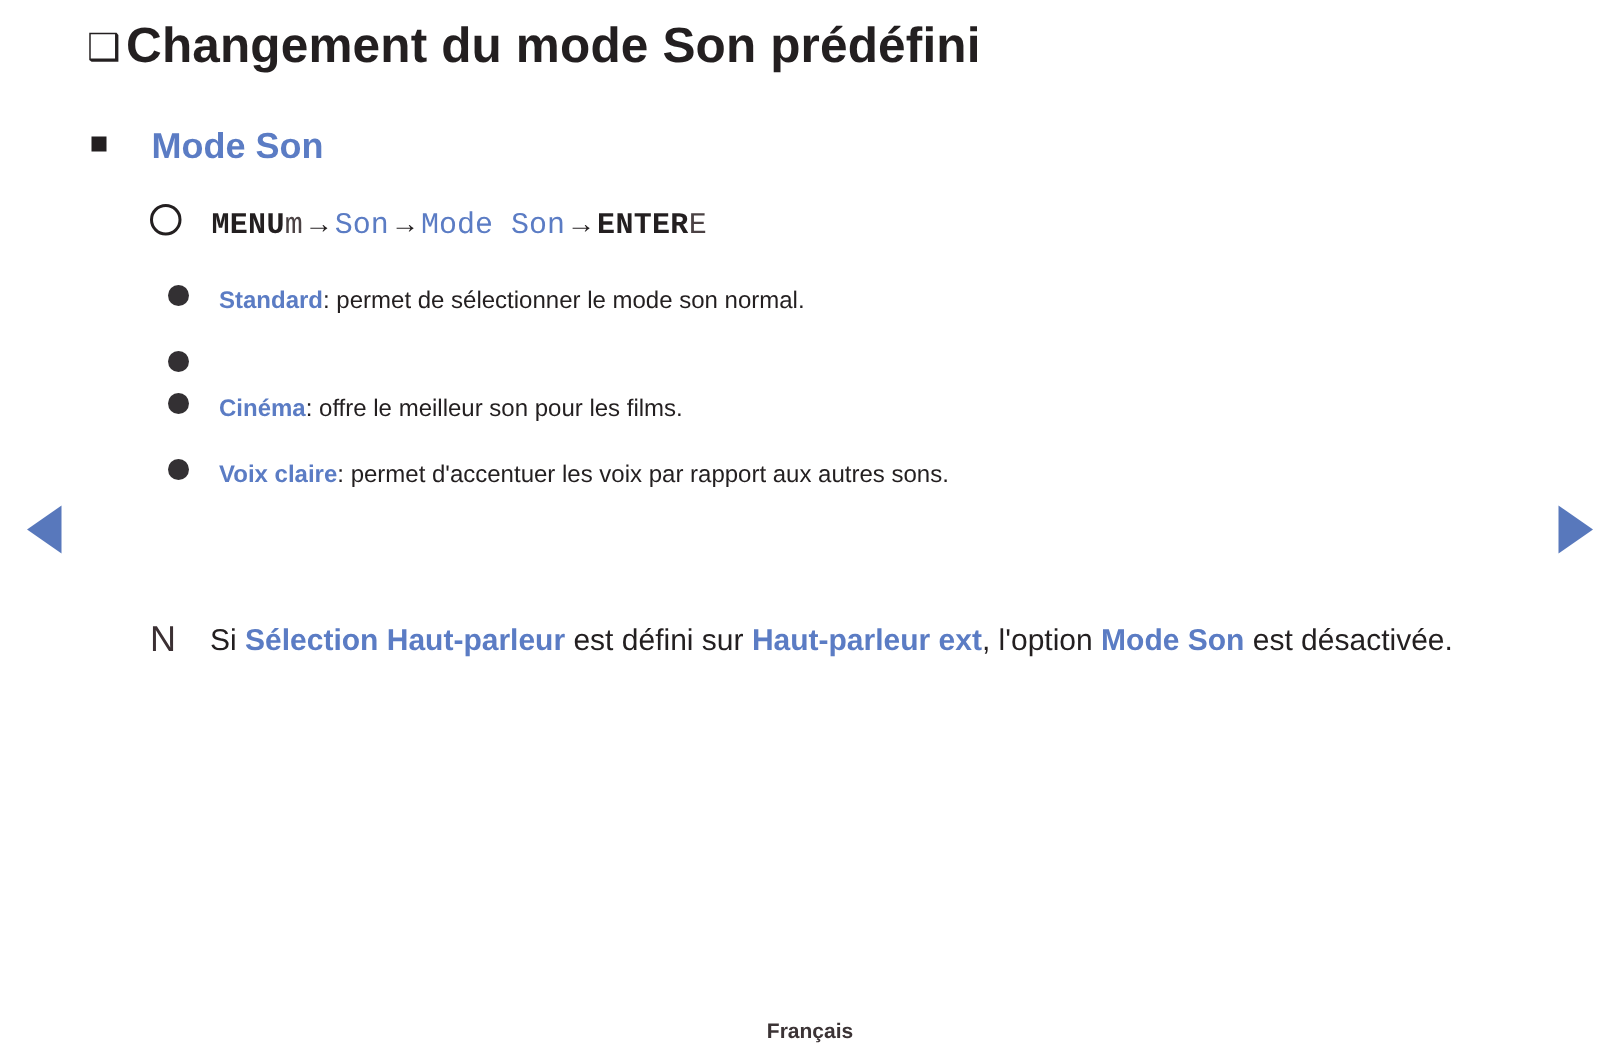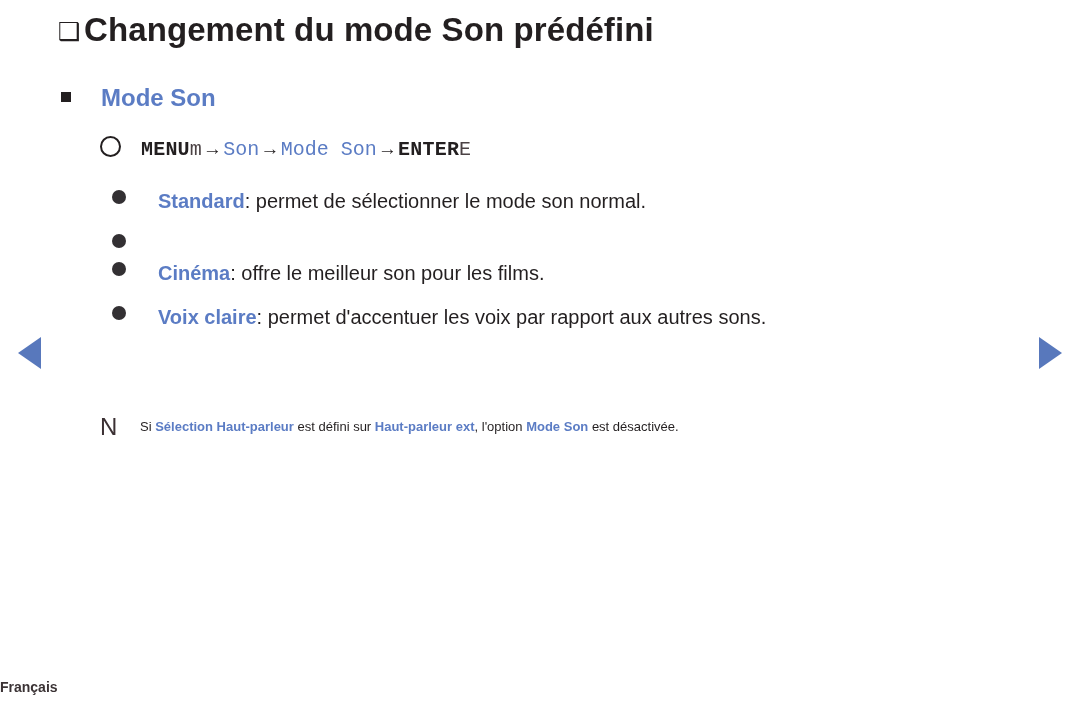--- a/index.html
+++ b/index.html
@@ -131,24 +131,23 @@
   .option-dot {
     flex: 0 0 14px;
     width: 14px;
     height: 14px;
     border-radius: 50%;
     background: #333033;
     margin-top: 8px;
     margin-right: 20px;
   }
   .option-text {
-    font-size: 20px;
+    font-size: 16px;
     line-height: 38px;
     color: #231f20;
-    margin-left: 12px;
   }
   .option-name {
     color: #5b7cc4;
     font-weight: bold;
   }
 
   
   .note-row {
     position: absolute;
     left: 100px;
@@ -159,21 +158,21 @@
   }
   .note-glyph {
     flex: 0 0 22px;
     font-size: 24px;
     line-height: 34px;
     color: #3b3033;
     font-weight: normal;
     margin-right: 18px;
   }
   .note-text {
-    font-size: 13px;
+    font-size: 20px;
     line-height: 34px;
     color: #231f20;
   }
   .note-hi {
     color: #5b7cc4;
     font-weight: bold;
   }
 
   
   .nav-arrow {
@@ -193,20 +192,21 @@
     right: 18px;
     border-left: 23px solid #5878bc;
   }
 
   
   .footer {
     position: absolute;
     left: 0;
     right: 0;
     top: 679px;
+    text-align: center;
     font-size: 14px;
     font-weight: bold;
     color: #3b3335;
   }
 </style>
 </head>
 <body>
 
 <div class="page">
 

